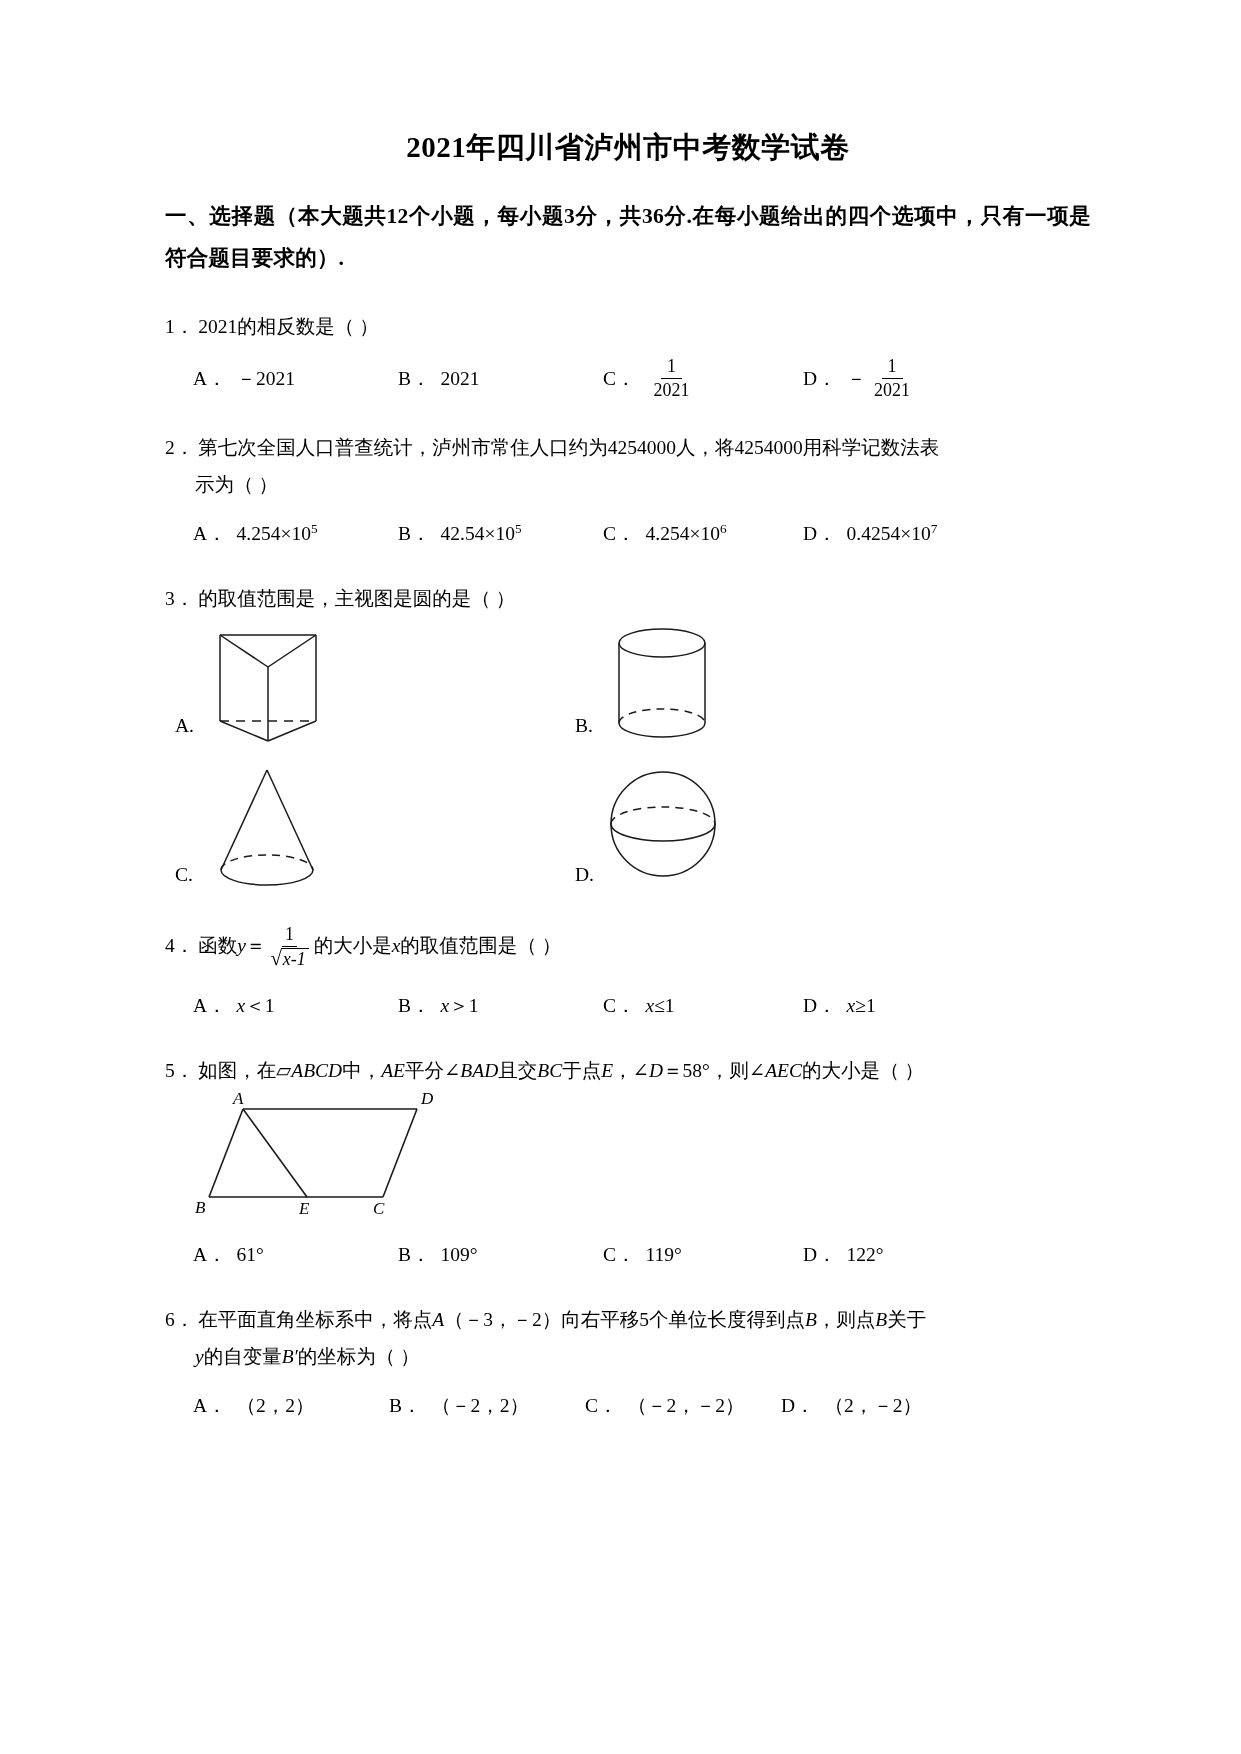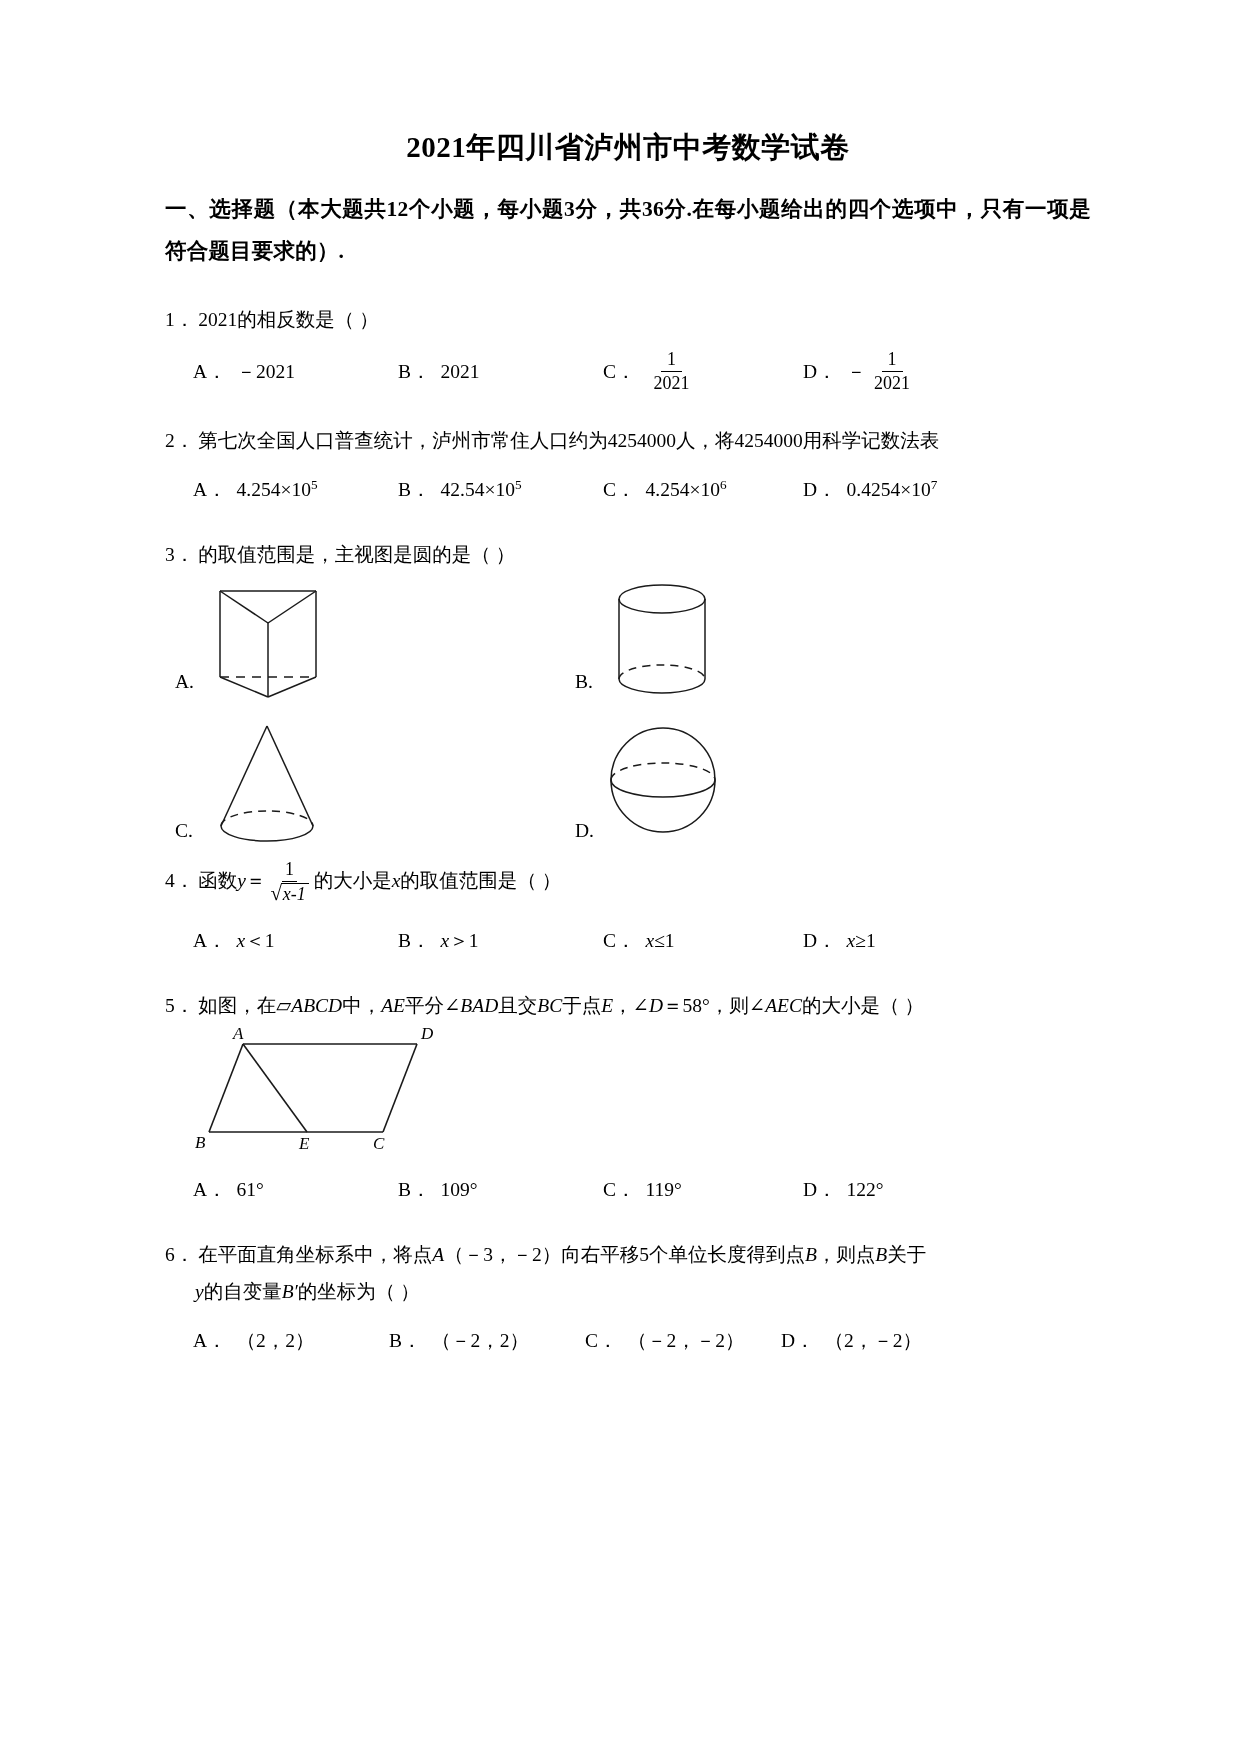--- a/index.html
+++ b/index.html
@@ -27,21 +27,21 @@
     font-size: 29px;
     font-weight: bold;
     letter-spacing: 0.5px;
     margin: 18px 0 0 0;
     font-family: Liberation Serif, serif;
   }
   .section-head {
     font-size: 21.5px;
     font-weight: bold;
     line-height: 1.95;
-    margin-top: 21px;
+    margin-top: 28px;
     text-align: justify;
     letter-spacing: 0.2px;
   }
   .q {
     margin-top: 28px;
     font-size: 19.5px;
     line-height: 1.9;
   }
   .q-body {
     display: block;
@@ -175,20 +175,21 @@
           <span class="num">1</span>
           <span class="den">2021</span>
         </span>
       </div>
     </div>
   </div>
 
   <div class="q">
     <div class="q-body">
       <span class="q-num">2．</span><span>第七次全国人口普查统计，泸州市常住人口约为4254000人，将4254000用科学记数法表</span>
+      <span class="q-cont">示为（   ）</span>
     </div>
     <div class="opts cols4">
       <div class="opt">
         <span class="opt-lab">A．</span>
         <span><span>4.254×10</span><sup>5</sup></span>
       </div>
       <div class="opt">
         <span class="opt-lab">B．</span>
         <span><span>42.54×10</span><sup>5</sup></span>
       </div>
@@ -257,21 +258,21 @@
           <g fill="none" stroke="#1a1a1a" stroke-width="1.5">
             <circle cx="65" cy="62" r="52"></circle>
             <path d="M13,62 A52,17 0 0 0 117,62"></path>
             <path d="M13,62 A52,17 0 0 1 117,62" stroke-dasharray="8,6"></path>
           </g>
         </svg>
       </div>
     </div>
   </div>
 
-  <div class="q" style="margin-top:7px;">
+  <div class="q" style="margin-top:28px;">
     <div class="q-body">
       <span class="q-num">4．</span><span>函数</span><span class="italic">y</span><span>＝</span><span class="frac tight">
           <span class="num">1</span>
           <span class="den"><span class="sqrt">
               <span class="radical">√</span>
               <span class="radicand">x-1</span>
             </span></span>
         </span><span>的大小是</span><span class="italic">x</span><span>的取值范围是（   ）</span>
     </div>
     <div class="opts cols4" style="margin-top:16px;">

